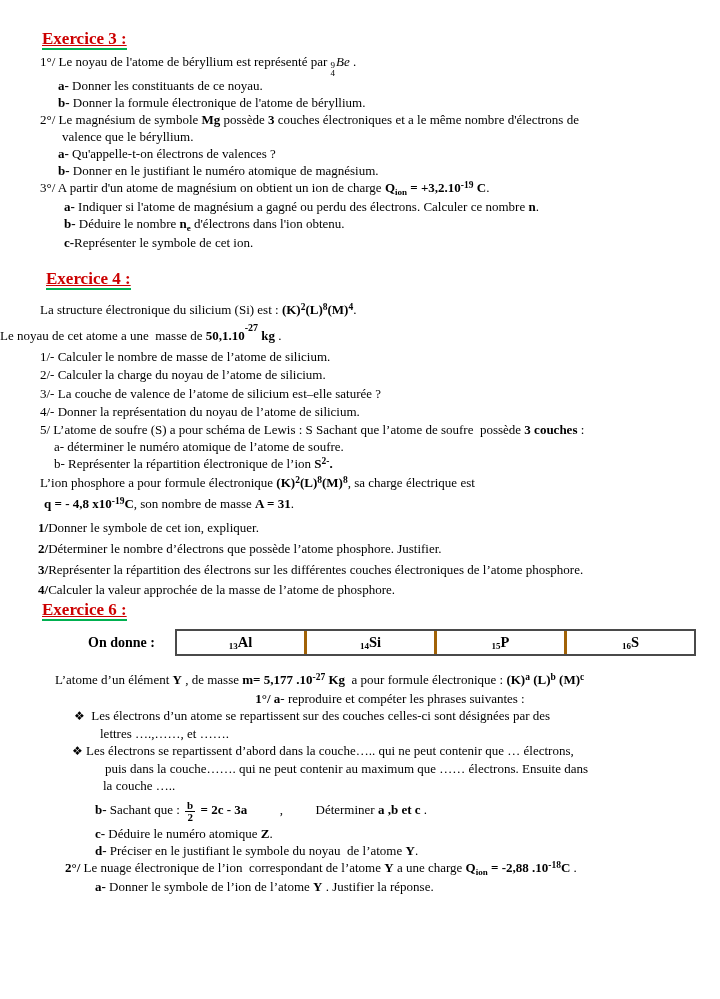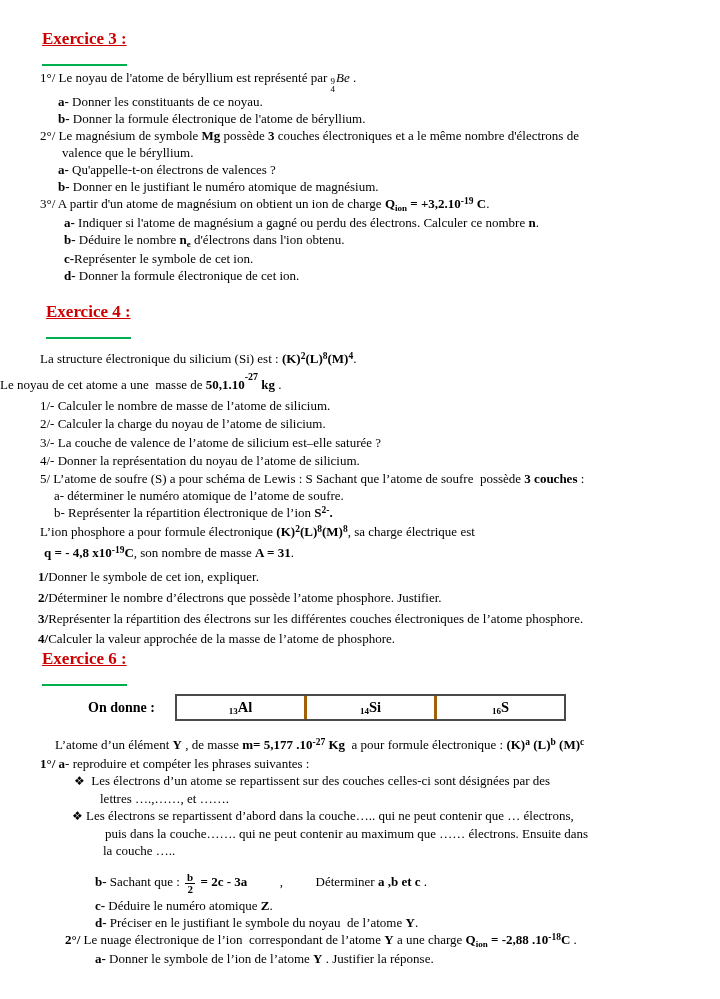--- a/index.html
+++ b/index.html
@@ -9,21 +9,21 @@
   }
   .line{white-space:pre;font-size:13px;line-height:17px;}
   .b{font-weight:bold;}
   .sup{font-size:9.5px;position:relative;top:-4.5px;}
   .sub{font-size:9px;position:relative;top:2.5px;}
   .hi{font-size:10px;font-weight:bold;position:relative;top:-9px;}
   .heading-line{line-height:20px;}
   .heading-text{
     display:inline-block;color:#cc0000;font-weight:bold;font-size:17px;line-height:19px;
     text-decoration:underline;text-decoration-color:#cc0000;
-    border-bottom:2px solid #00b050;padding-bottom:16px;
+    border-bottom:2px solid #00b050;padding-bottom:0px;
   }
   .bullet{font-size:12px;}
   .nuclide{display:inline-flex;flex-direction:column;text-align:center;
     font-size:9px;line-height:8px;vertical-align:-2px;margin-right:1px;}
   .nuc-sym{font-style:italic;}
   .frac{display:inline-flex;flex-direction:column;text-align:center;vertical-align:middle;
     font-weight:bold;font-size:11px;line-height:11px;margin:0 2px;}
   .frac-top{border-bottom:1.3px solid #000;padding:0 2px;}
   .table-row{display:flex;align-items:center;}
   .tbl-label{font-weight:bold;font-size:14px;}
@@ -43,21 +43,20 @@
       <div class="line" style="margin-left: 58px;"><span class="b">a-</span><span> Donner les constituants de ce noyau.</span></div>
       <div class="line" style="margin-left: 58px;"><span class="b">b-</span><span> Donner la formule électronique de l'atome de béryllium.</span></div>
       <div class="line" style="margin-left: 40px;"><span>2°/ Le magnésium de symbole </span><span class="b">Mg</span><span> possède </span><span class="b">3</span><span> couches électroniques et a le même nombre d'électrons de</span></div>
       <div class="line" style="margin-left: 62px;"><span>valence que le béryllium.</span></div>
       <div class="line" style="margin-left: 58px;"><span class="b">a-</span><span> Qu'appelle-t-on électrons de valences ?</span></div>
       <div class="line" style="margin-left: 58px;"><span class="b">b-</span><span> Donner en le justifiant le numéro atomique de magnésium.</span></div>
       <div class="line" style="margin-left: 40px;"><span>3°/ A partir d'un atome de magnésium on obtient un ion de charge </span><span class="b">Q</span><span class="b sub">ion</span><span class="b"> = +3,2.10</span><span class="b sup">-19</span><span class="b"> C</span><span>.</span></div>
       <div class="line" style="margin-left: 64px;"><span class="b">a-</span><span> Indiquer si l'atome de magnésium a gagné ou perdu des électrons. Calculer ce nombre </span><span class="b">n</span><span>.</span></div>
       <div class="line" style="margin-left: 64px;"><span class="b">b-</span><span> Déduire le nombre </span><span class="b">n</span><span class="b sub">e</span><span> d'électrons dans l'ion obtenu.</span></div>
       <div class="line" style="margin-left: 64px;"><span class="b">c-</span><span>Représenter le symbole de cet ion.</span></div>
-      <div class="line" style="margin-left: 64px;"><span class="b">d-</span><span> Donner la formule électronique de cet ion.</span></div>
       <div class="heading-line" style="margin-left: 46px; margin-top: 18px;"><span class="heading-text">Exercice 4 :</span></div>
       <div class="line" style="margin-left: 40px; margin-top: 11px;"><span>La structure électronique du silicium (Si) est : </span><span class="b">(K)</span><span class="b sup">2</span><span class="b">(L)</span><span class="b sup">8</span><span class="b">(M)</span><span class="b sup">4</span><span>.</span></div>
       <div class="line" style="margin-top: 7px;"><span>Le noyau de cet atome a une  masse de </span><span class="b">50,1.10</span><span class="hi">-27</span><span class="b"> kg</span><span> .</span></div>
       <div class="line" style="margin-left: 40px; margin-top: 3px;"><span>1/- Calculer le nombre de masse de l’atome de silicium.</span></div>
       <div class="line" style="margin-left: 40px; margin-top: 1px;"><span>2/- Calculer la charge du noyau de l’atome de silicium.</span></div>
       <div class="line" style="margin-left: 40px; margin-top: 2px;"><span>3/- La couche de valence de l’atome de silicium est–elle saturée ?</span></div>
       <div class="line" style="margin-left: 40px; margin-top: 1px;"><span>4/- Donner la représentation du noyau de l’atome de silicium.</span></div>
       <div class="line" style="margin-left: 40px; margin-top: 1px;"><span>5/ L’atome de soufre (S) a pour schéma de Lewis : S Sachant que l’atome de soufre  possède </span><span class="b">3 couches</span><span> :</span></div>
       <div class="line" style="margin-left: 54px;"><span>a- déterminer le numéro atomique de l’atome de soufre.</span></div>
       <div class="line" style="margin-left: 54px;"><span>b- Représenter la répartition électronique de l’ion </span><span class="b">S</span><span class="b sup">2-</span><span class="b">.</span></div>
@@ -66,29 +65,30 @@
       <div class="line" style="margin-left: 38px; margin-top: 5px;"><span class="b">1/</span><span>Donner le symbole de cet ion, expliquer.</span></div>
       <div class="line" style="margin-left: 38px; margin-top: 4px;"><span class="b">2/</span><span>Déterminer le nombre d’électrons que possède l’atome phosphore. Justifier.</span></div>
       <div class="line" style="margin-left: 38px; margin-top: 4px;"><span class="b">3/</span><span>Représenter la répartition des électrons sur les différentes couches électroniques de l’atome phosphore.</span></div>
       <div class="line" style="margin-left: 38px; margin-top: 3px;"><span class="b">4/</span><span>Calculer la valeur approchée de la masse de l’atome de phosphore.</span></div>
       <div class="heading-line" style="margin-left: 42px; margin-top: 2px;"><span class="heading-text">Exercice 6 :</span></div>
       <div class="table-row" style="margin-left: 88px; margin-top: 8px;">
         <span class="tbl-label" style="width: 87px;">On donne :</span>
         <div class="tbl">
           <div class="cell"><span class="el-sub">13</span><span class="el-sym">Al</span></div>
           <div class="cell"><span class="el-sub">14</span><span class="el-sym">Si</span></div>
+          <div class="cell"><span class="el-sub">15</span><span class="el-sym">P</span></div>
           <div class="cell"><span class="el-sub">16</span><span class="el-sym">S</span></div>
         </div>
       </div>
       <div class="line" style="margin-left: 55px; margin-top: 15px;"><span>L’atome d’un élément </span><span class="b">Y</span><span> , de masse </span><span class="b">m= 5,177 .10</span><span class="b sup">-27</span><span class="b"> Kg</span><span>  a pour formule électronique : </span><span class="b">(K)</span><span class="b sup">a</span><span class="b"> (L)</span><span class="b sup">b</span><span class="b"> (M)</span><span class="b sup">c</span></div>
-      <div class="line" style="margin-left: 40px;"><span class="b">1°/ a</span><span>- reproduire et compéter les phrases suivantes :</span></div>
+      <div class="line" style="margin-left: 60px; text-align: center;"><span class="b">1°/ a</span><span>- reproduire et compéter les phrases suivantes :</span></div>
       <div class="line" style="margin-left: 74px;"><span class="bullet">❖</span><span>  Les électrons d’un atome se repartissent sur des couches celles-ci sont désignées par des</span></div>
       <div class="line" style="margin-left: 100px;"><span>lettres ….,……, et …….</span></div>
       <div class="line" style="margin-left: 72px;"><span class="bullet">❖</span><span> Les électrons se repartissent d’abord dans la couche….. qui ne peut contenir que … électrons,</span></div>
       <div class="line" style="margin-left: 105px;"><span>puis dans la couche……. qui ne peut contenir au maximum que …… électrons. Ensuite dans</span></div>
       <div class="line" style="margin-left: 103px;"><span>la couche …..</span></div>
-      <div class="line" style="line-height: 26px; margin-left: 95px; margin-top: 10px;"><span class="b">b-</span><span> Sachant que : </span><span class="frac"><span class="frac-top">b</span><span>2</span></span><span class="b"> = 2c - 3a</span><span>          ,          Déterminer </span><span class="b">a ,b et c</span><span> .</span></div>
+      <div class="line" style="line-height: 26px; margin-left: 95px; margin-top: 3px;"><span class="b">b-</span><span> Sachant que : </span><span class="frac"><span class="frac-top">b</span><span>2</span></span><span class="b"> = 2c - 3a</span><span>          ,          Déterminer </span><span class="b">a ,b et c</span><span> .</span></div>
       <div class="line" style="margin-left: 95px; margin-top: 2px;"><span class="b">c-</span><span> Déduire le numéro atomique </span><span class="b">Z</span><span>.</span></div>
       <div class="line" style="margin-left: 95px;"><span class="b">d-</span><span> Préciser en le justifiant le symbole du noyau  de l’atome </span><span class="b">Y</span><span>.</span></div>
       <div class="line" style="margin-left: 65px;"><span class="b">2°/</span><span> Le nuage électronique de l’ion  correspondant de l’atome </span><span class="b">Y</span><span> a une charge </span><span class="b">Q</span><span class="b sub">ion</span><span class="b"> = -2,88 .10</span><span class="b sup">-18</span><span class="b">C</span><span> .</span></div>
       <div class="line" style="margin-left: 95px;"><span class="b">a-</span><span> Donner le symbole de l’ion de l’atome </span><span class="b">Y</span><span> . Justifier la réponse.</span></div>
     </div>
 </div>
 
 </body></html>

